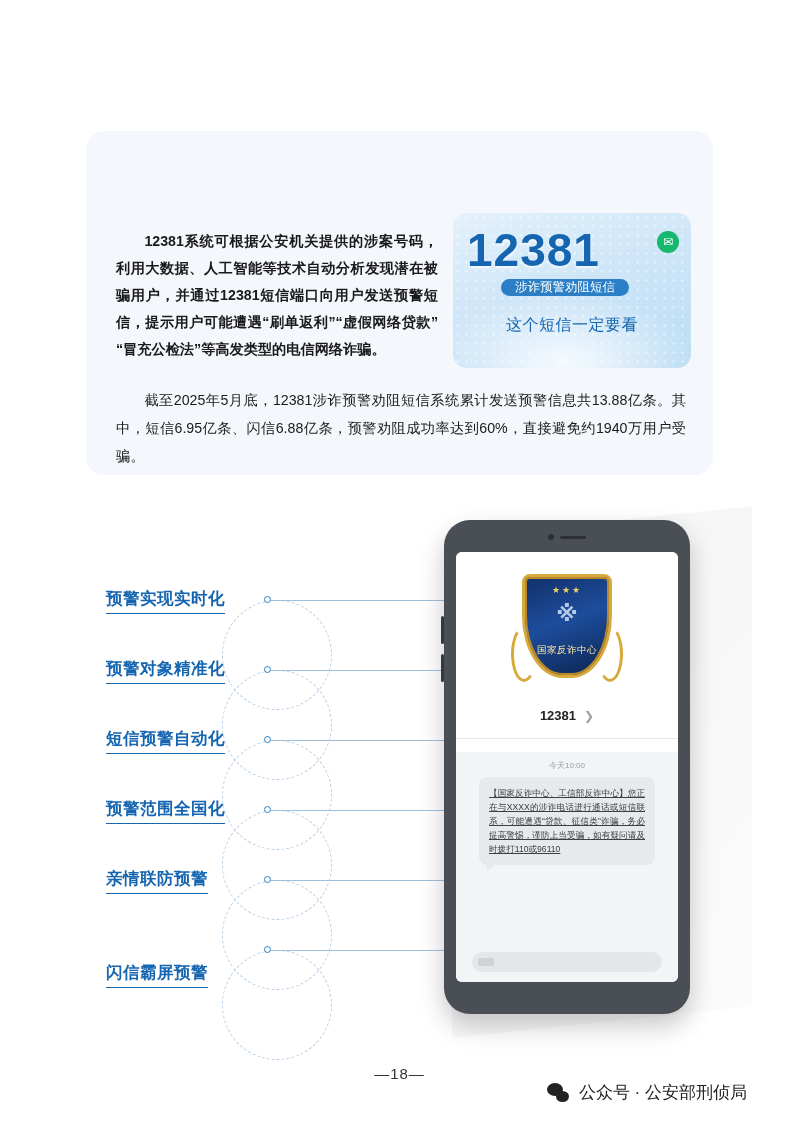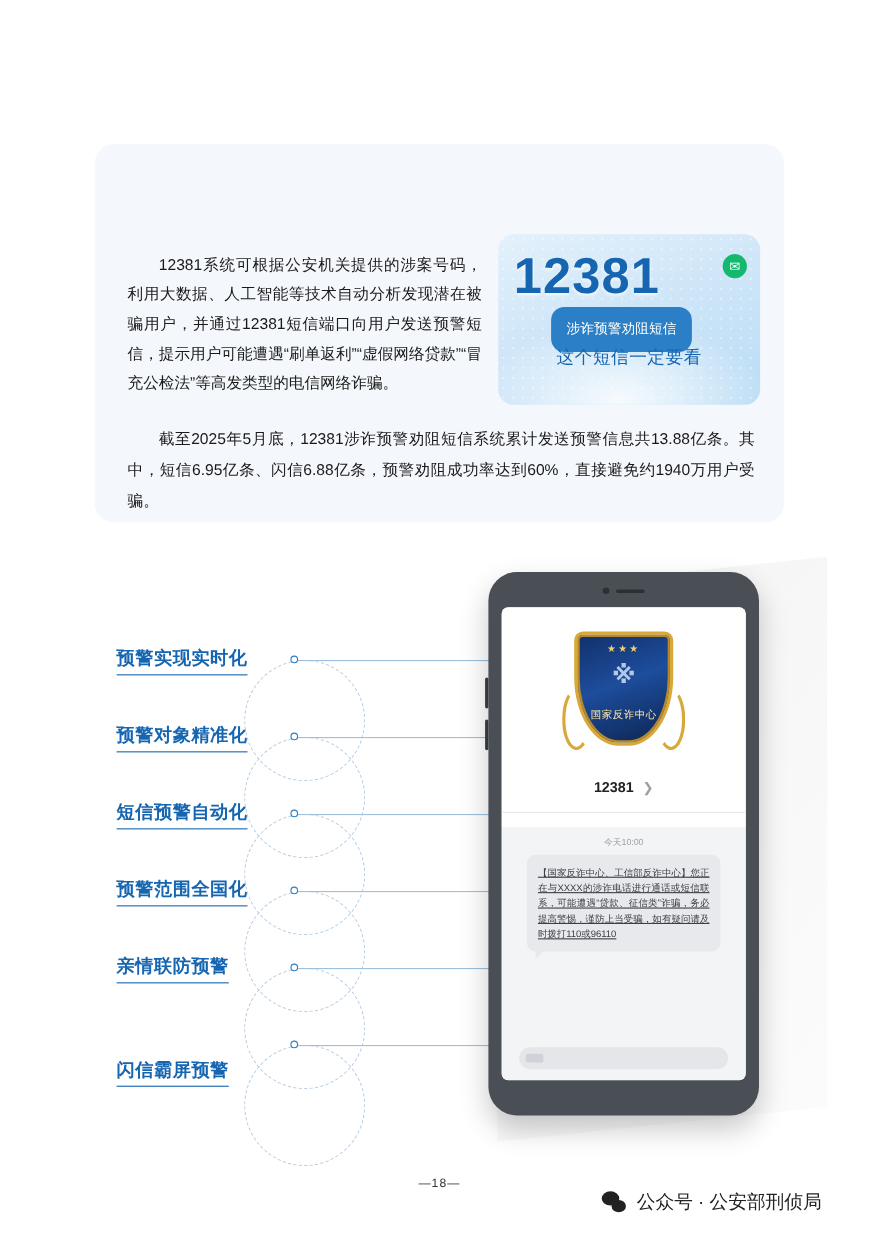--- a/index.html
+++ b/index.html
@@ -95,20 +95,21 @@
 
   .body-text {
     position: absolute;
     left: 30px;
     top: 97px;
     width: 322px;
     font-size: 14.2px;
     line-height: 27px;
     color: #1a1a1a;
     text-align: justify;
+    font-weight: bold;
   }
   .body-text p { text-indent: 2em; }
 
   .para2 {
     position: absolute;
     left: 30px;
     top: 255px;
     width: 570px;
     font-size: 14.2px;
     line-height: 28px;
@@ -169,21 +170,21 @@
     font-size: 12px;
   }
   .promo-sub {
     position: absolute;
     left: 48px;
     top: 66px;
     background: #2b7fc6;
     color: #ffffff;
     font-size: 12.5px;
     border-radius: 12px;
-    padding: 12px 14px;
+    padding: 0 14px;
   }
   .promo-note {
     position: absolute;
     left: 0;
     right: 0;
     top: 102px;
     text-align: center;
     color: #1565b0;
     font-size: 16px;
     letter-spacing: 0.5px;
@@ -413,21 +414,21 @@
     background: #34383d;
     border-radius: 2px;
   }
 
   
   .page-no {
     position: absolute;
     left: 0; right: 0;
     bottom: 42px;
     text-align: center;
-    font-size: 11px;
+    font-size: 15px;
     color: #333;
     letter-spacing: 1px;
   }
   .footer-brand {
     position: absolute;
     right: 52px;
     bottom: 20px;
     display: flex;
     align-items: center;
     gap: 10px;

